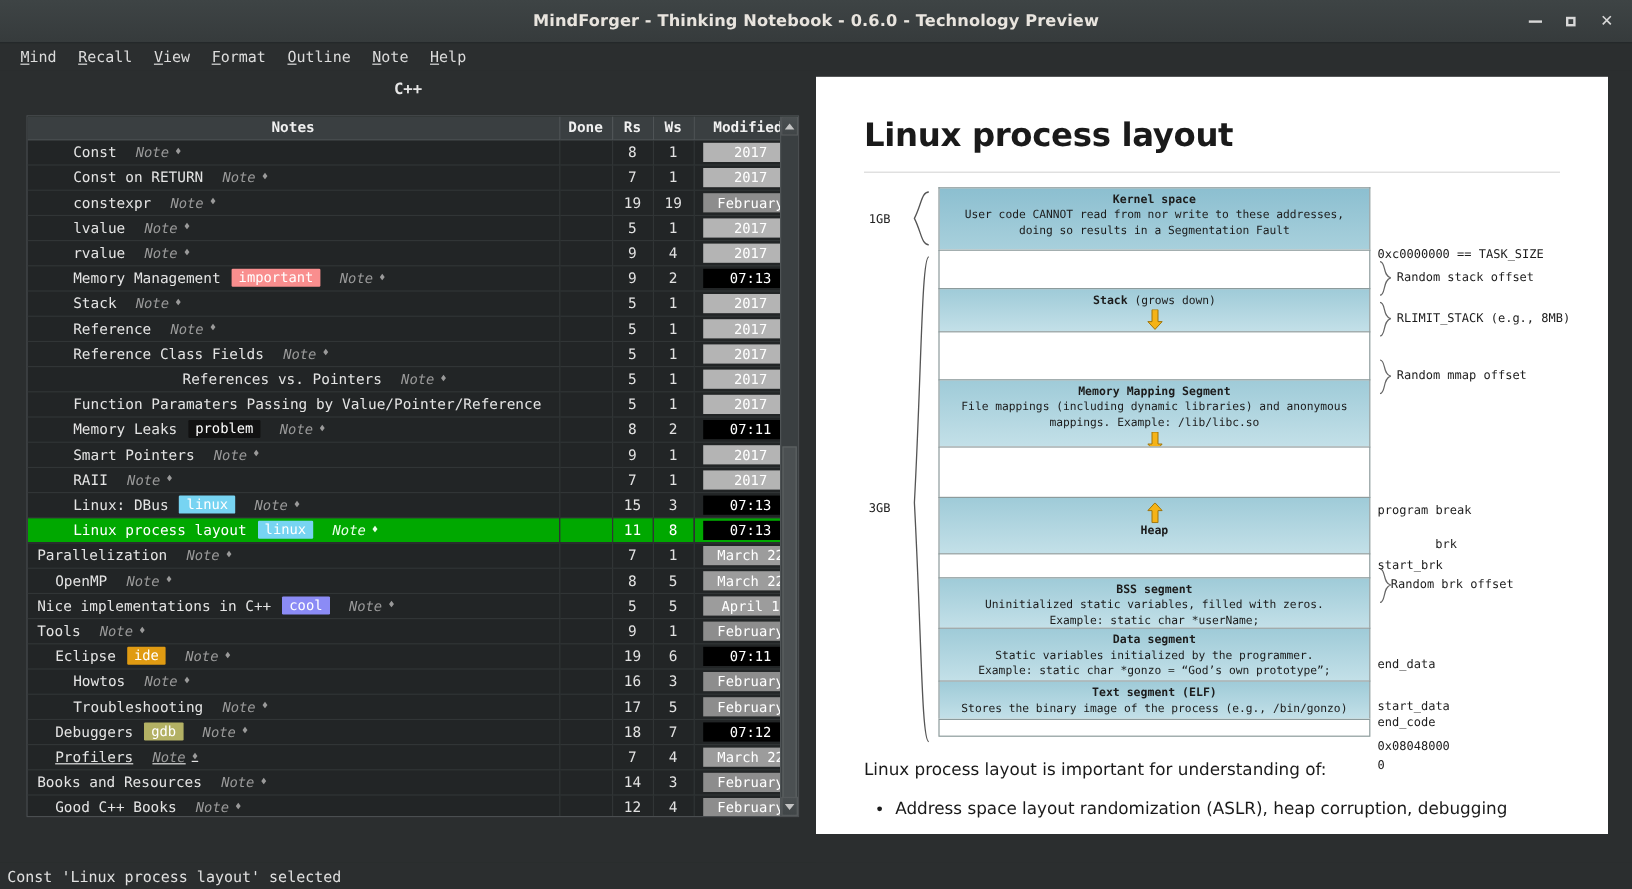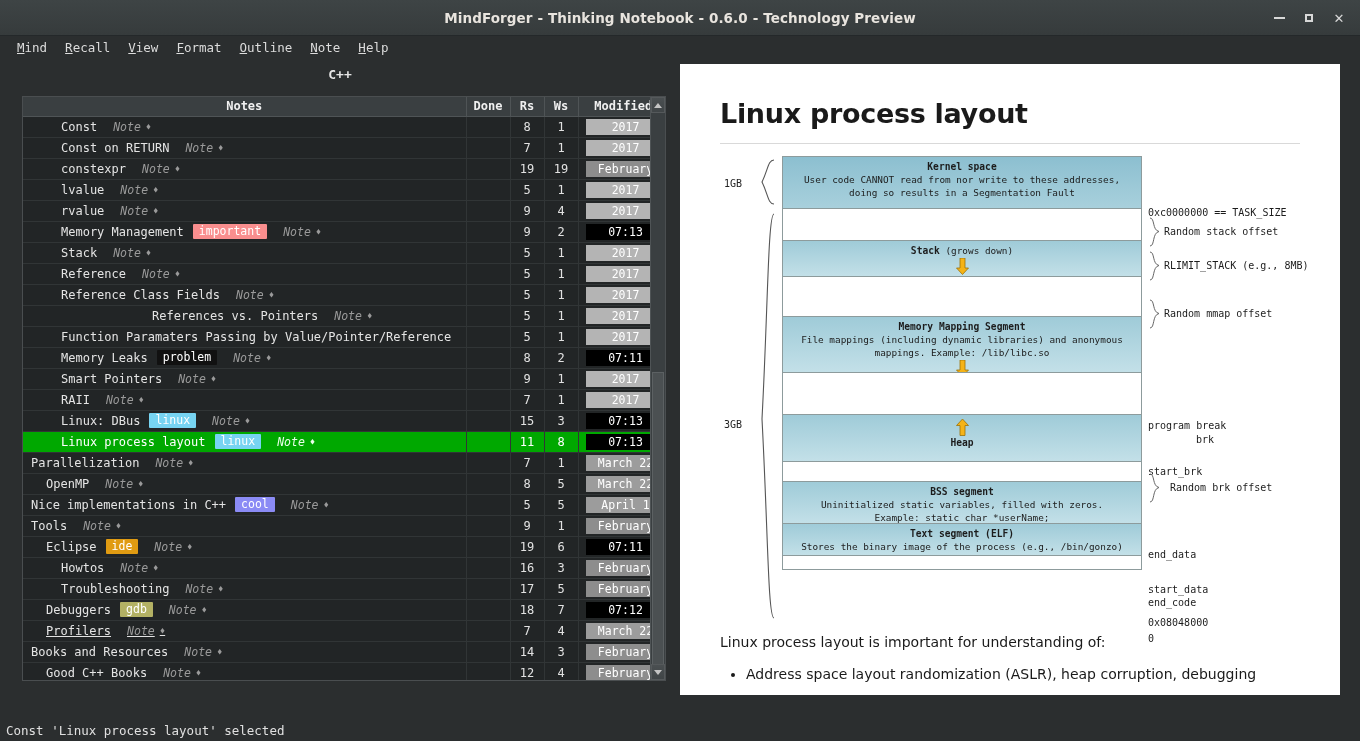--- a/index.html
+++ b/index.html
@@ -620,41 +620,42 @@
             <div class="seg white" style="height: 40px;"></div>
             <div class="seg blue" style="height: 56px;"><b>Memory Mapping Segment</b><br>File mappings (including dynamic libraries) and anonymous<br>mappings. Example: /lib/libc.so<br><svg class="arrow-dn" width="13" height="17" viewBox="0 0 13 17">
                 <path d="M4,0 L9,0 L9,10 L12.5,10 L6.5,16.5 L0.5,10 L4,10 Z" fill="#f5b317" stroke="#9c7208" stroke-width="0.8"></path>
               </svg></div>
             <div class="seg white" style="height: 42px;"></div>
             <div class="seg blue" style="height: 47px;"><svg class="arrow-up" width="13" height="17" viewBox="0 0 13 17">
                 <path d="M4,16.5 L9,16.5 L9,6.5 L12.5,6.5 L6.5,0 L0.5,6.5 L4,6.5 Z" fill="#f5b317" stroke="#9c7208" stroke-width="0.8"></path>
               </svg><b>Heap</b><br></div>
             <div class="seg white" style="height: 20px;"></div>
             <div class="seg blue" style="height: 42px;"><b>BSS segment</b><br>Uninitialized static variables, filled with zeros.<br>Example: static char *userName;<br></div>
+            <div class="seg blue" style="height: 44px;"><b>Data segment</b><br>Static variables initialized by the programmer.<br>Example: static char *gonzo = “God’s own prototype”;<br></div>
             <div class="seg blue" style="height: 32px;"><b>Text segment (ELF)</b><br>Stores the binary image of the process (e.g., /bin/gonzo)<br></div>
             <div class="seg white" style="height: 15px;"></div>
           </div>
         <div class="rlabels" id="rlabels">
             <div class="rlab" style="top: 51px; left: 0px;">0xc0000000 == TASK_SIZE</div>
             <div class="rlab" style="top: 70px; left: 16px;">Random stack offset</div>
             <div class="rbrace" style="top: 61px; left: 0px;"><svg width="14" height="30" viewBox="0 0 14 30">
                 <path d="M2,1 C7,1 4,13 11,14.5 C4,16 7,29 2,29" fill="none" stroke="#666" stroke-width="1"></path>
               </svg></div>
             <div class="rlab" style="top: 104px; left: 16px;">RLIMIT_STACK (e.g., 8MB)</div>
             <div class="rbrace" style="top: 95px; left: 0px;"><svg width="14" height="30" viewBox="0 0 14 30">
                 <path d="M2,1 C7,1 4,13 11,14.5 C4,16 7,29 2,29" fill="none" stroke="#666" stroke-width="1"></path>
               </svg></div>
             <div class="rlab" style="top: 152px; left: 16px;">Random mmap offset</div>
             <div class="rbrace" style="top: 143px; left: 0px;"><svg width="14" height="30" viewBox="0 0 14 30">
                 <path d="M2,1 C7,1 4,13 11,14.5 C4,16 7,29 2,29" fill="none" stroke="#666" stroke-width="1"></path>
               </svg></div>
             <div class="rlab" style="top: 264px; left: 0px;">program break</div>
-            <div class="rlab" style="top: 278px; left: 0px; padding-left: 48px;">brk</div>
+            <div class="rlab" style="top: 293px; left: 0px; padding-left: 48px;">brk</div>
             <div class="rlab" style="top: 310px; left: 0px;">start_brk</div>
-            <div class="rlab" style="top: 326px; left: 22px;">Random brk offset</div>
+            <div class="rlab" style="top: 326px; left: 11px;">Random brk offset</div>
             <div class="rbrace" style="top: 317px; left: 0px;"><svg width="14" height="30" viewBox="0 0 14 30">
                 <path d="M2,1 C7,1 4,13 11,14.5 C4,16 7,29 2,29" fill="none" stroke="#666" stroke-width="1"></path>
               </svg></div>
             <div class="rlab" style="top: 393px; left: 0px;">end_data</div>
             <div class="rlab" style="top: 428px; left: 0px;">start_data</div>
             <div class="rlab" style="top: 441px; left: 0px;">end_code</div>
             <div class="rlab" style="top: 461px; left: 0px;">0x08048000</div>
             <div class="rlab" style="top: 477px; left: 0px;">0</div>
           </div>
       </div>

